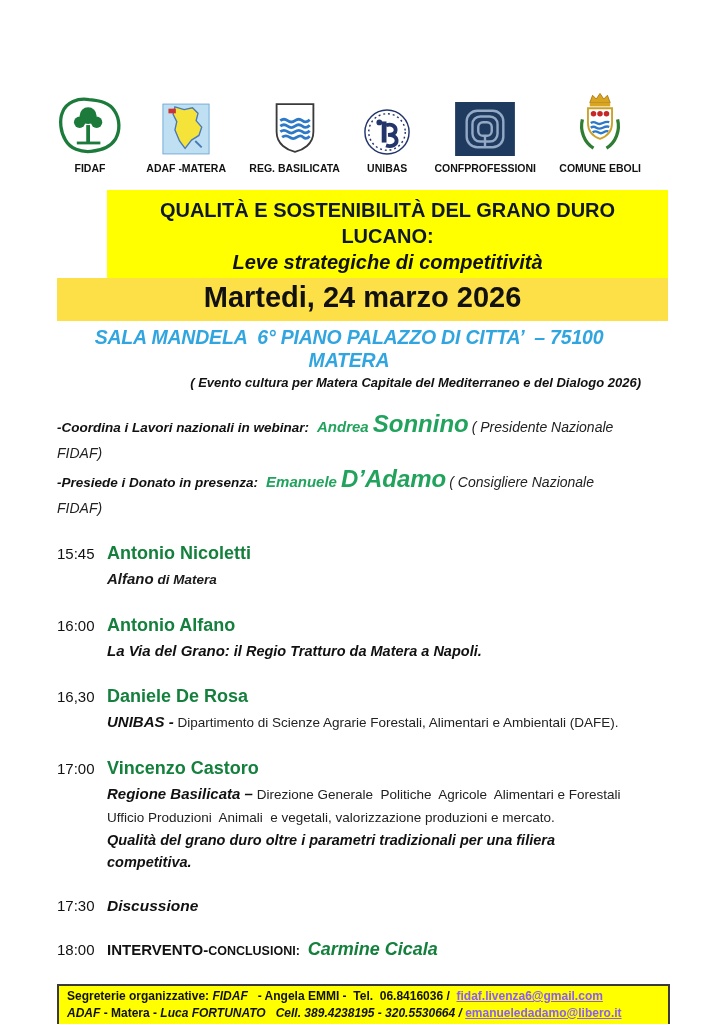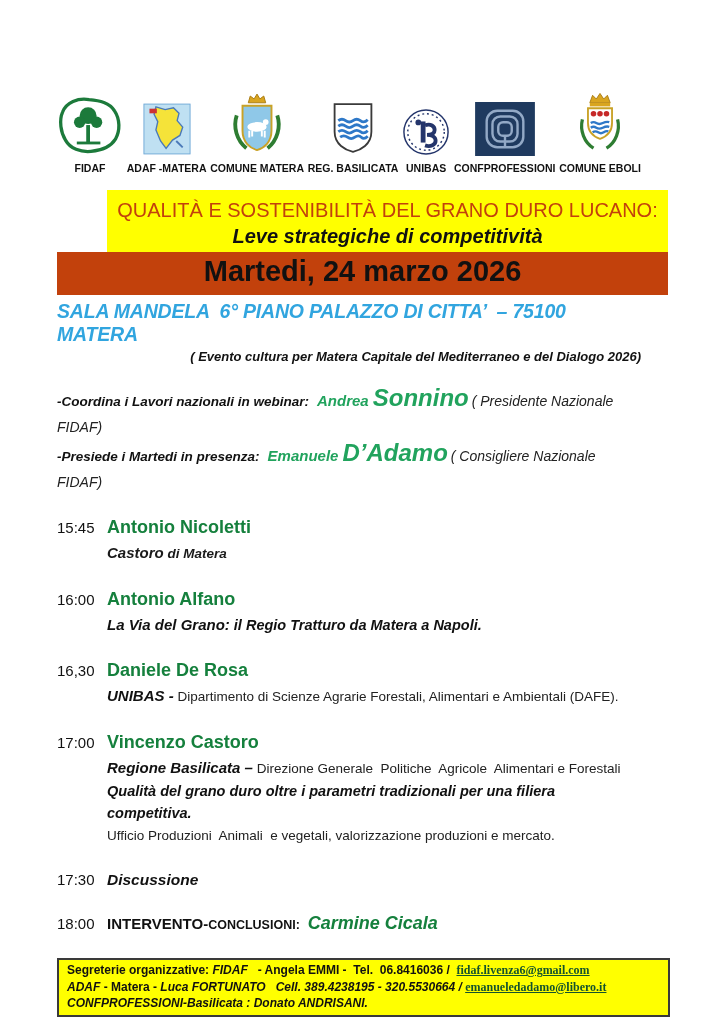--- a/index.html
+++ b/index.html
@@ -8,25 +8,25 @@
   .page { width:723px; height:1024px; margin:16px auto; background:#fff; position:relative; padding:74px 82px 0 57px; overflow:hidden; }
 
   
   .logos { display:flex; justify-content:space-between; align-items:flex-end; height:84px; }
   .logo { display:flex; flex-direction:column; align-items:center; justify-content:flex-end; }
   .logo figcaption { font-size:10.5px; font-weight:bold; color:#111; margin-top:2px; white-space:nowrap; }
 
   
   .banner { margin-top:16px; width:611px; }
   .banner-top { margin-left:50px; width:561px; background:#FFFF00; text-align:center; padding:7px 6px 2px 6px; }
-  .banner-title { font-size:20px; font-weight:normal; color:#c2410c; line-height:26px; }
+  .banner-title { font-size:20px; font-weight:bold; color:#0f172a; line-height:26px; }
   .banner-subtitle { font-size:20px; font-weight:bold; font-style:italic; color:#111; line-height:27px; }
-  .banner-date { width:611px; background:#c2410c; text-align:center; font-size:29px; font-weight:bold; color:#111; padding:3px 0 7px 0; }
-
-  .venue { margin-top:5px; font-size:19.5px; font-weight:bold; font-style:italic; color:#31A5DF; letter-spacing:-0.2px; white-space:pre-wrap; }
+  .banner-date { width:611px; background:#fde047; text-align:center; font-size:29px; font-weight:bold; color:#111; padding:3px 0 7px 0; }
+
+  .venue { margin-top:5px; text-align:center; font-size:19.5px; font-weight:bold; font-style:italic; color:#31A5DF; letter-spacing:-0.2px; white-space:pre-wrap; }
   .venue-note { text-align:right; font-size:13px; font-weight:bold; font-style:italic; color:#111; margin-top:3px; }
 
   
   .chairs { margin-top:21px; }
   .chair-line { line-height:25px; }
   .chair-prefix { font-size:13.5px; font-weight:bold; font-style:italic; color:#111; }
   .chair-first { font-size:15px; font-style:italic; color:#21A35D; margin-left:8px; font-weight:bold; }
   .chair-last { font-size:24px; font-weight:bold; font-style:italic; color:#21A35D; margin-left:4px; }
   .chair-role { font-size:14px; font-style:italic; color:#222; margin-left:3px; }
 
@@ -46,21 +46,21 @@
   .bi { font-weight:bold; font-style:italic; }
   .org { font-size:15px; font-weight:bold; font-style:italic; color:#111; }
   .org-rest { font-size:13.5px; color:#222; }
   .topic { font-size:14.5px; font-weight:bold; font-style:italic; color:#111; }
   .role-big { font-size:15px; font-weight:bold; font-style:italic; }
   .role-rest { font-size:13.5px; font-weight:bold; font-style:italic; }
 
   
   .org-box { margin-top:6px; width:613px; background:#FFFF00; border:2px solid #3a3a3a; padding:2px 8px 3px 8px; }
   .org-box p { font-size:12px; font-weight:bold; line-height:16.5px; color:#111; }
-  .email-link { color:#14532d; text-decoration:underline; cursor:pointer;font-family:Liberation Serif, serif; }
+  .email-link { color:#8b5cf6; text-decoration:underline; cursor:pointer; }
 </style>
 </head>
 <body>
 
 <div class="page">
 
   <header class="logos">
     <figure class="logo">
       <span>
         <svg width="66" height="60" viewBox="0 0 70 62">
@@ -80,34 +80,20 @@
         <svg width="48" height="54" viewBox="0 0 52 56">
           <rect x="1" y="1" width="50" height="54" fill="#BFE0F2" stroke="#6FA8D6"></rect>
           <path d="M14 4l10 3 9-2 6 6-2 8 6 7-3 9-8 5-7 9-6-8-5-12 2-9-4-8Z" fill="#F5E339" stroke="#4A79B8" stroke-width="1.5"></path>
           <rect x="7" y="6" width="8" height="5" fill="#CC3333"></rect>
           <path d="M36 41l7 7" stroke="#4A79B8" stroke-width="2"></path>
         </svg>
       </span>
       <figcaption>ADAF -MATERA</figcaption>
     </figure>
 
-    <figure class="logo">
-      <span>
-        <svg width="56" height="62" viewBox="0 0 58 64">
-          <path d="M8 22c-4 12 0 26 10 34" stroke="#2E7D32" fill="none" stroke-width="4"></path>
-          <path d="M50 22c4 12 0 26-10 34" stroke="#2E7D32" fill="none" stroke-width="4"></path>
-          <path d="M20 9h18l-2-7-4 3-3-5-3 5-4-3Z" fill="#D9A520" stroke="#A97B12"></path>
-          <path d="M14 12h30v26c0 12-8 18-15 20-7-2-15-8-15-20Z" fill="#8FC8E8" stroke="#C9A227" stroke-width="2"></path>
-          <ellipse cx="29" cy="34" rx="10" ry="5" fill="#fff"></ellipse>
-          <path d="M21 38v7M37 38v7M24 38v6M34 38v6" stroke="#fff" stroke-width="2"></path>
-          <circle cx="38" cy="29" r="3" fill="#fff"></circle>
-        </svg>
-      </span>
-      <figcaption>COMUNE MATERA</figcaption>
-    </figure>
 
     <figure class="logo">
       <span>
         <svg width="46" height="56" viewBox="0 0 50 58">
           <path d="M5 3h40v30c0 14-12 20-20 22-8-2-20-8-20-22Z" fill="#fff" stroke="#3A3A3A" stroke-width="2"></path>
           <path d="M9 21q4-3 8 0t8 0 8 0 8-1" stroke="#2E78C8" stroke-width="3" fill="none"></path>
           <path d="M9 27q4-3 8 0t8 0 8 0 8-1" stroke="#2E78C8" stroke-width="3" fill="none"></path>
           <path d="M9 33q4-3 8 0t8 0 8 0 8-1" stroke="#2E78C8" stroke-width="3" fill="none"></path>
           <path d="M11 39q4-3 8 0t8 0 7 0 7-1" stroke="#2E78C8" stroke-width="3" fill="none"></path>
         </svg>
@@ -172,33 +158,33 @@
   </section>
 
   <div class="venue">SALA MANDELA  6° PIANO PALAZZO DI CITTA’  – 75100  MATERA</div>
   <div class="venue-note">( Evento cultura per Matera Capitale del Mediterraneo e del Dialogo 2026)</div>
 
   <div class="chairs">
     <p class="chair-line">
       <span class="chair-prefix">-Coordina i Lavori nazionali in webinar:</span><span class="chair-first">Andrea</span><span class="chair-last">Sonnino</span><span class="chair-role">( Presidente Nazionale FIDAF)</span>
     </p>
     <p class="chair-line">
-      <span class="chair-prefix">-Presiede i Martedi in presenza:</span><span class="chair-first">Emanuele</span><span class="chair-last">D’Adamo</span><span class="chair-role">( Consigliere Nazionale FIDAF)</span>
+      <span class="chair-prefix">-Presiede i Donato in presenza:</span><span class="chair-first">Emanuele</span><span class="chair-last">D’Adamo</span><span class="chair-role">( Consigliere Nazionale FIDAF)</span>
     </p>
   </div>
 
   <main class="schedule">
 
     <section class="slot">
       <div class="slot-head">
         <span class="time">15:45</span>
         <span class="speaker">Antonio Nicoletti</span>
       </div>
       <div class="slot-body">
-        <p><span class="seg role-big">Castoro</span><span class="seg role-rest"> di Matera</span></p>
+        <p><span class="seg role-big">Alfano</span><span class="seg role-rest"> di Matera</span></p>
       </div>
     </section>
 
     <section class="slot">
       <div class="slot-head">
         <span class="time">16:00</span>
         <span class="speaker">Antonio Alfano</span>
       </div>
       <div class="slot-body">
         <p><span class="seg org">La Via del Grano:</span><span class="seg topic"> il Regio Tratturo da Matera a Napoli.</span></p>
@@ -215,22 +201,22 @@
       </div>
     </section>
 
     <section class="slot">
       <div class="slot-head">
         <span class="time">17:00</span>
         <span class="speaker">Vincenzo Castoro</span>
       </div>
       <div class="slot-body">
         <p><span class="seg org">Regione Basilicata –</span><span class="seg org-rest"> Direzione Generale  Politiche  Agricole  Alimentari e Forestali</span></p>
+        <p><span class="seg org-rest">Ufficio Produzioni  Animali  e vegetali, valorizzazione produzioni e mercato.</span></p>
         <p><span class="seg topic">Qualità del grano duro oltre i parametri tradizionali per una filiera competitiva.</span></p>
-        <p><span class="seg org-rest">Ufficio Produzioni  Animali  e vegetali, valorizzazione produzioni e mercato.</span></p>
       </div>
     </section>
 
     <section class="slot">
       <div class="slot-head">
         <span class="time">17:30</span>
         <span class="slot-title">Discussione</span>
       </div>
     </section>
 

